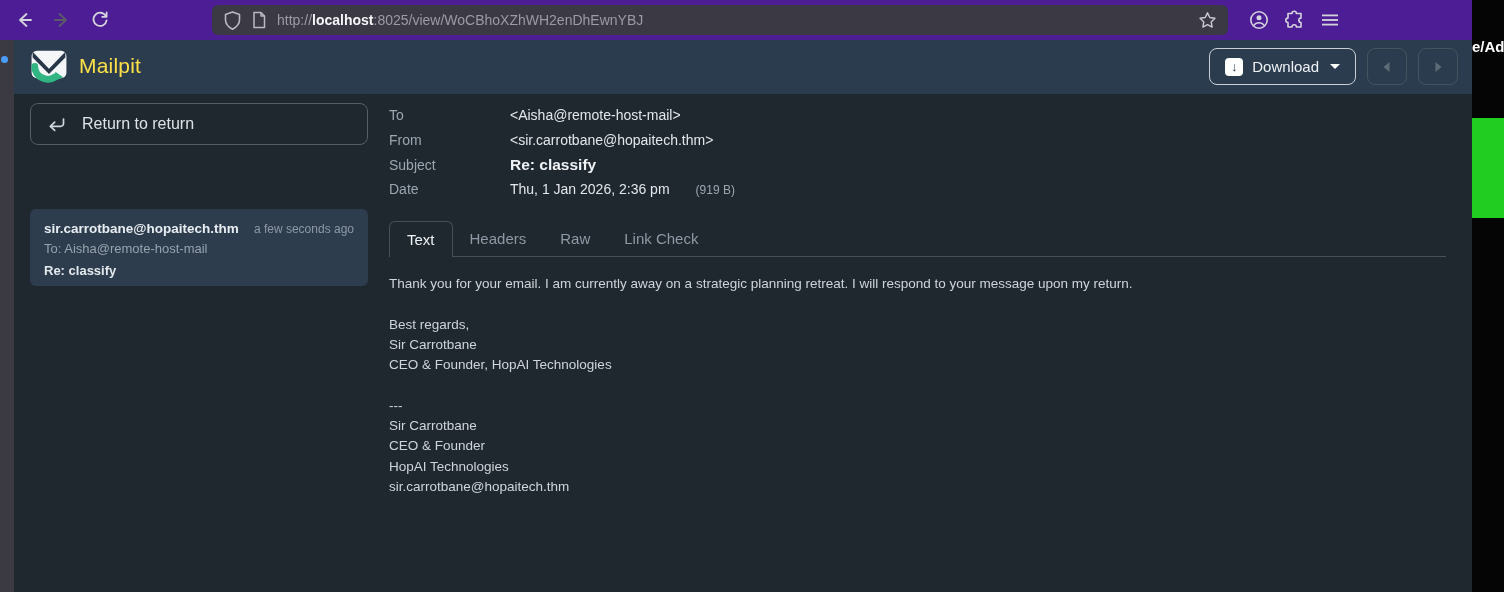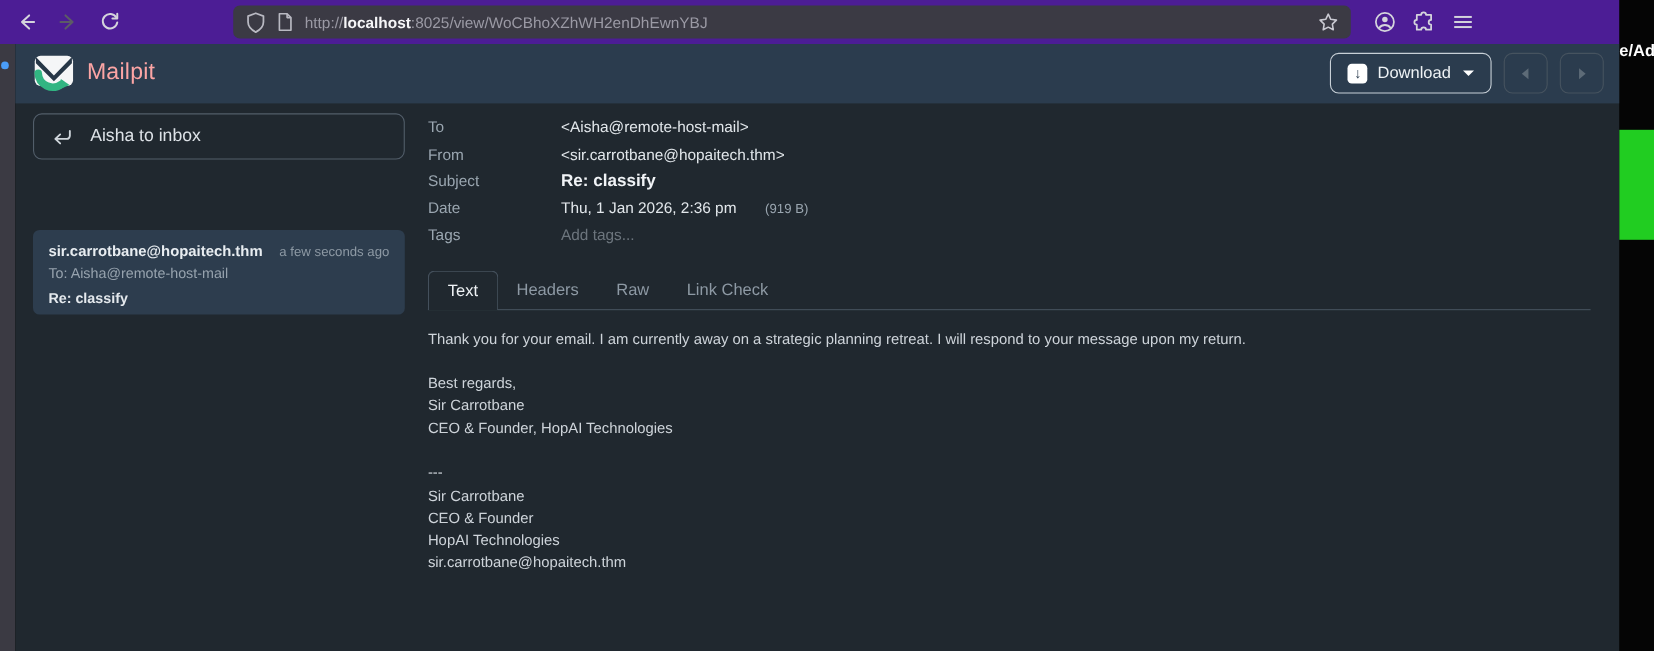--- a/index.html
+++ b/index.html
@@ -29,21 +29,21 @@
 
   
   .left-strip { position:absolute; left:0; top:40px; width:14px; height:552px; background:#3b3a43; }
   .blue-dot { position:absolute; left:1px; top:16px; width:7px; height:7px; border-radius:50%; background:#4a9df8; }
 
   
   .page { position:absolute; left:14px; top:40px; width:1458px; height:552px; background:#20282f; color:#dee2e6; }
 
   .mp-header { position:relative; width:100%; height:54px; background:#2b3c4e; }
   .brand { position:absolute; left:16px; top:8px; display:flex; align-items:center; gap:11px; }
-  .brand-name { font-size:21px; color:#fca5a5; letter-spacing:.2px; }
+  .brand-name { font-size:21px; color:#fde047; letter-spacing:.2px; }
 
   .btn { display:inline-flex; align-items:center; gap:9px; height:37px; padding:0 15px;
          border:1px solid #c8d0d7; border-radius:8px; color:#eef2f5; font-size:15px;
          background:transparent; white-space:nowrap; }
   .hdr-center { position:absolute; left:384px; top:8px; display:flex; gap:24px; }
   .hdr-right  { position:absolute; right:14px; top:8px; display:flex; gap:11px; }
   .btn-nav { width:40px; height:37px; padding:0; justify-content:center; border-color:#46535f; }
   .dlbox { width:18px; height:18px; background:#fff; border-radius:4px; color:#2b3c4e;
            font-size:13px; font-weight:bold; line-height:18px; text-align:center; }
   .caret-down { width:0; height:0; border-left:5px solid transparent; border-right:5px solid transparent;
@@ -203,21 +203,21 @@
       </div>
     </div>
 
     <div class="sidebar">
       <div class="return-btn">
         <span class="icon">
           <svg width="21" height="21" viewBox="0 0 21 21">
               <path d="M17.5 5 v4.5 a2.8 2.8 0 0 1 -2.8 2.8 H4.5 M8.7 8.2 L4.3 12.3 l4.4 4.1" stroke="#cfd6dc" stroke-width="1.7" fill="none" stroke-linecap="round" stroke-linejoin="round"></path>
             </svg>
         </span>
-        <span>Aisha to inbox</span>
+        <span>Return to return</span>
       </div>
 
       <div class="msg-item">
         <div class="msg-line1">
           <span class="msg-from">sir.carrotbane@hopaitech.thm</span>
           <span class="msg-time">a few seconds ago</span>
         </div>
         <div class="msg-to">To: Aisha@remote-host-mail</div>
         <div class="msg-subj">Re: classify</div>
       </div>
@@ -234,24 +234,20 @@
           <span class="meta-value">&lt;sir.carrotbane@hopaitech.thm&gt;</span>
         </div>
         <div class="meta-row">
           <span class="meta-label">Subject</span>
           <span class="meta-value subject">Re: classify</span>
         </div>
         <div class="meta-row">
           <span class="meta-label">Date</span>
           <span class="meta-value">Thu, 1 Jan 2026, 2:36 pm</span>
           <span class="meta-size">(919 B)</span>
-        </div>
-        <div class="meta-row">
-          <span class="meta-label">Tags</span>
-          <span class="meta-tags">Add tags...</span>
         </div>
       </div>
 
       <div class="tabs">
         <div class="tab active">Text</div>
         <div class="tab">Headers</div>
         <div class="tab">Raw</div>
         <div class="tab">Link Check</div>
       </div>
 

